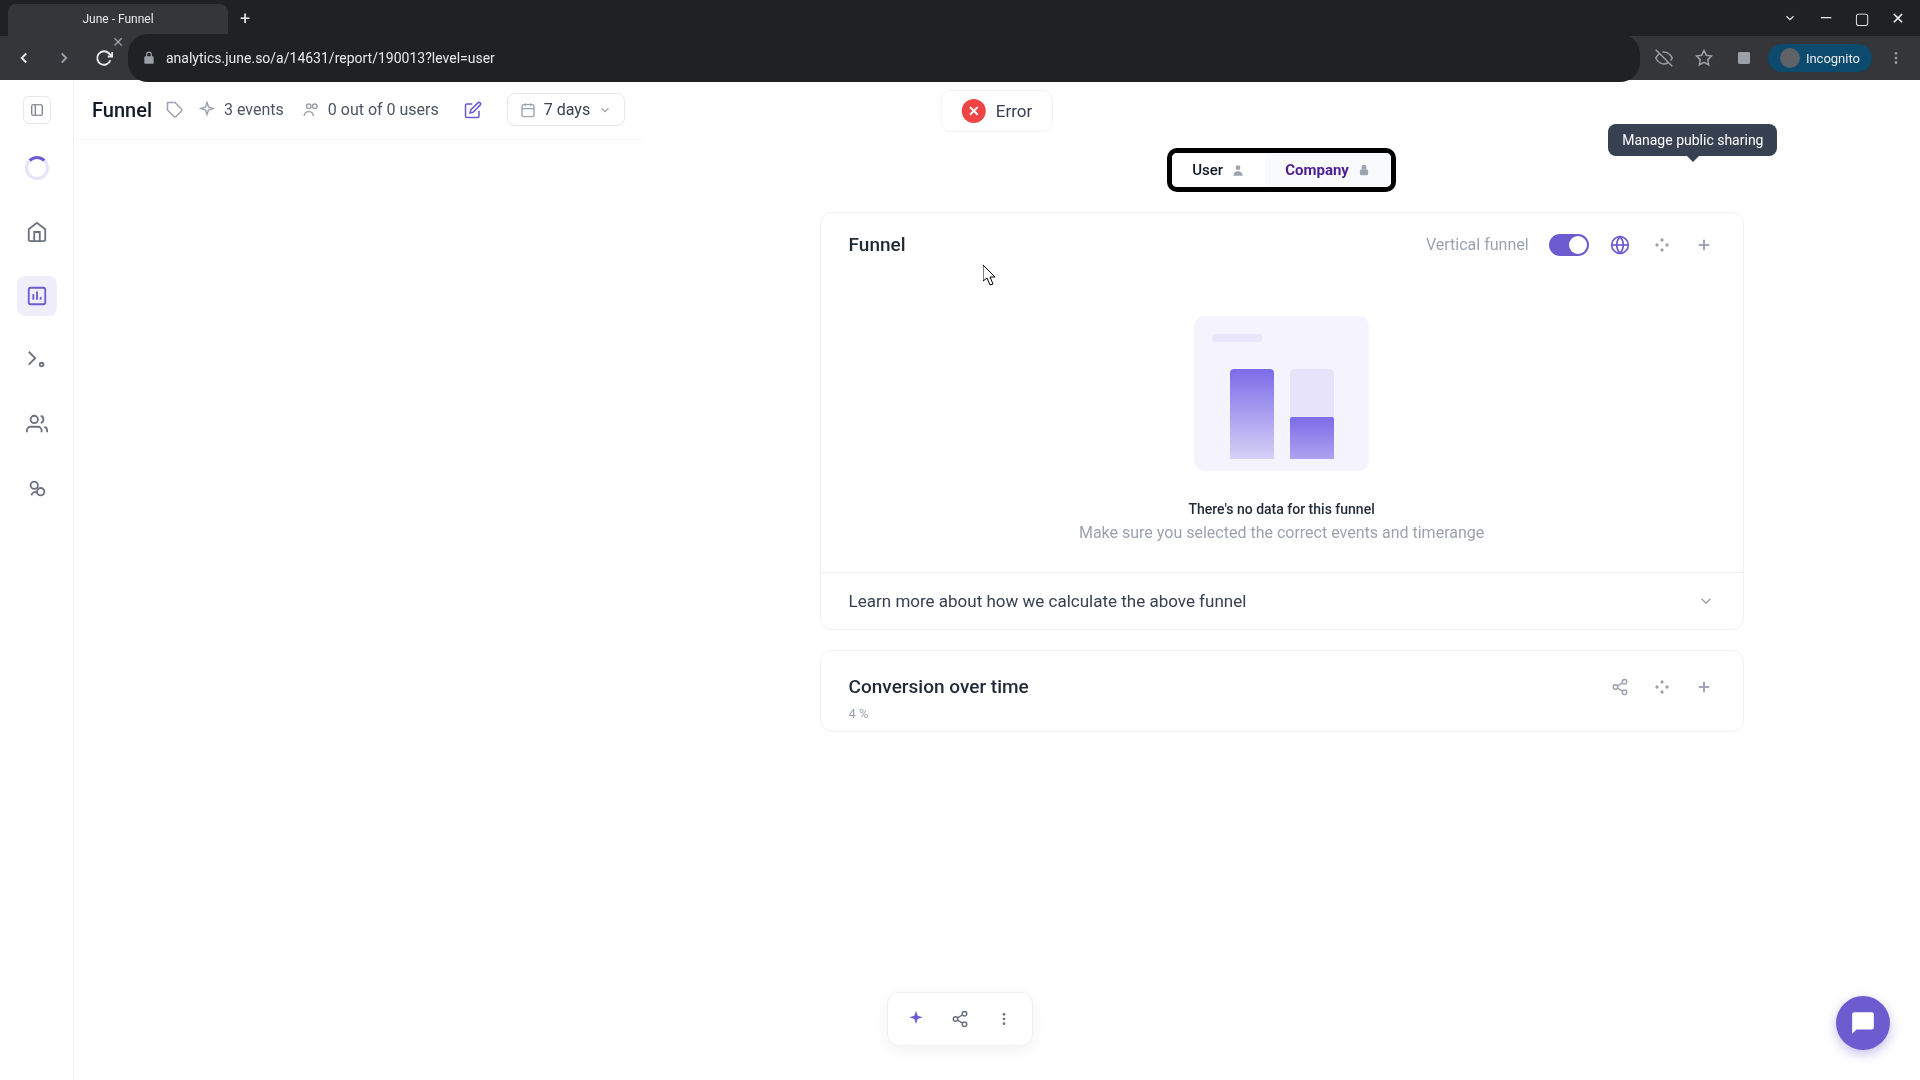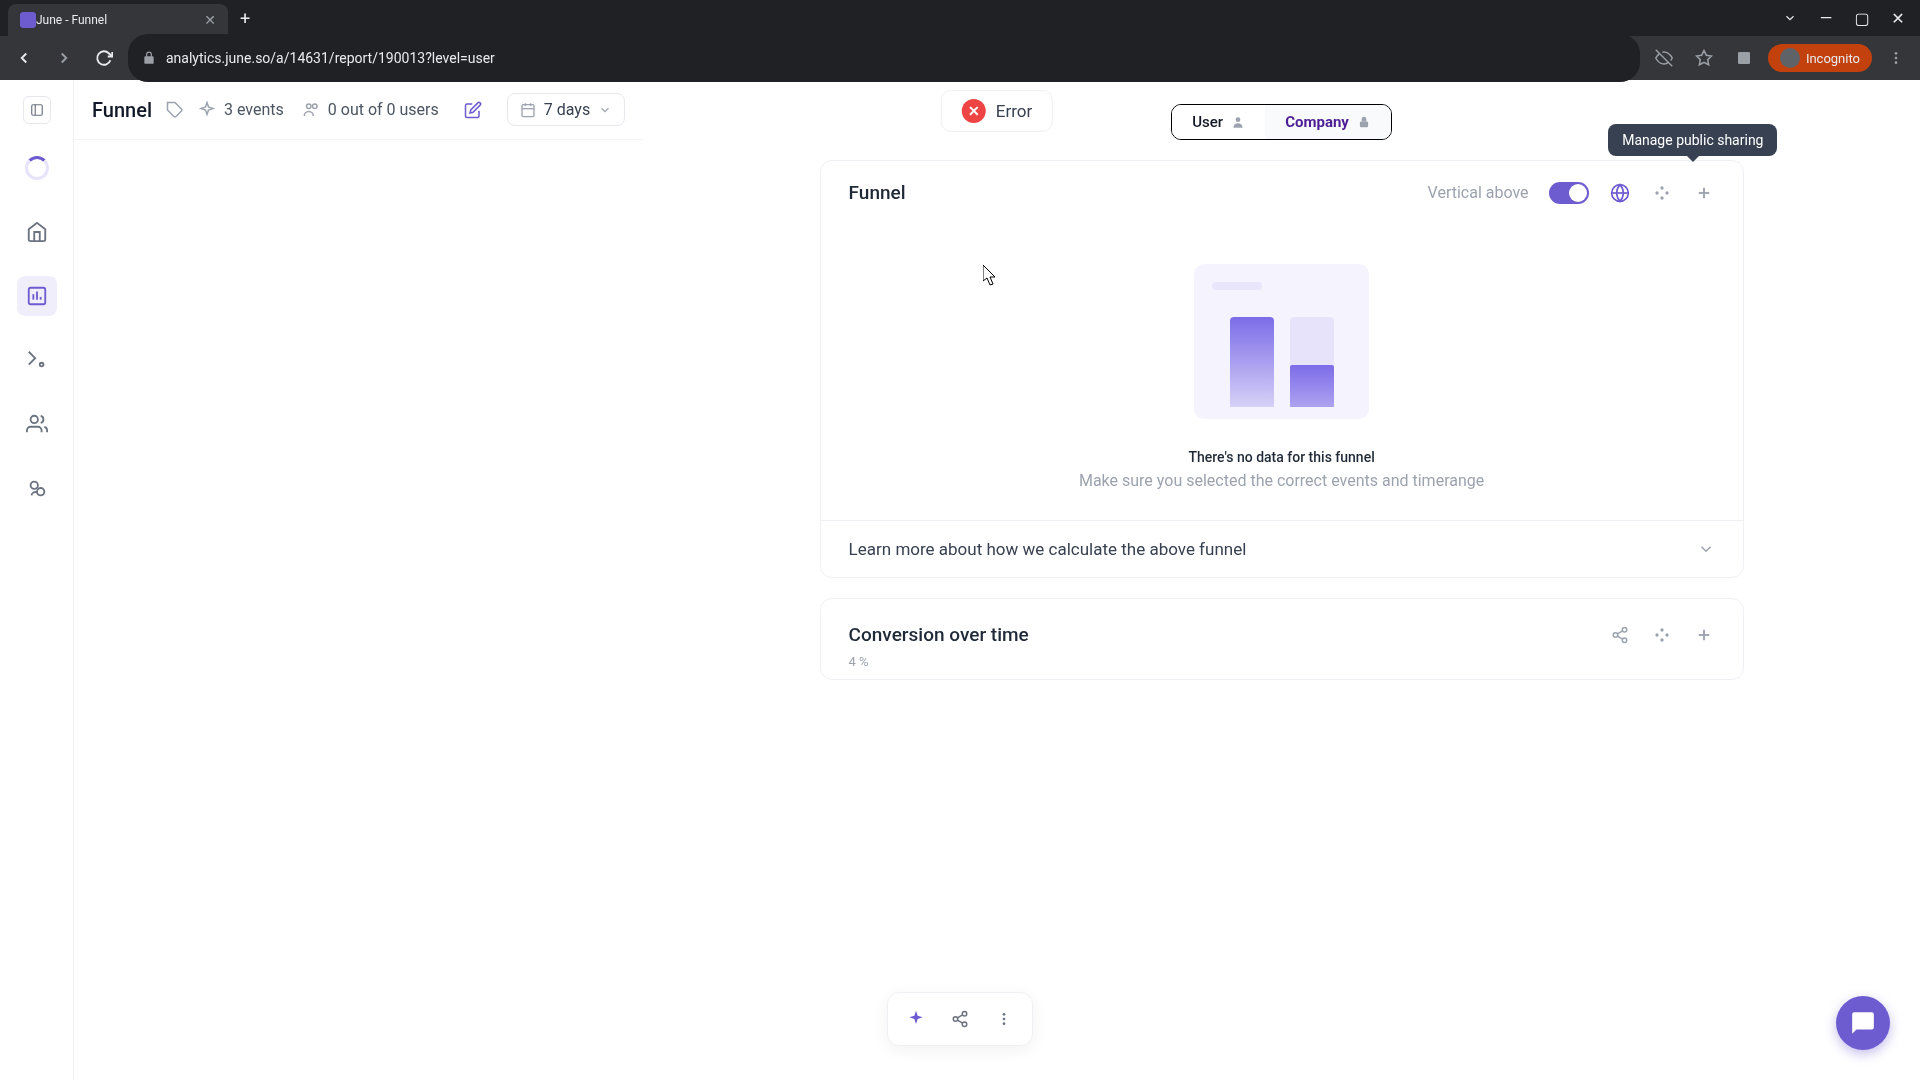--- a/index.html
+++ b/index.html
@@ -1,35 +1,35 @@
 <!DOCTYPE html>
 <html><head>
 <meta charset="utf-8">
 <style>
 * { margin: 0; padding: 0; box-sizing: border-box; }
 body { font-family: -apple-system, BlinkMacSystemFont, "Segoe UI", Roboto, sans-serif; background: #fff; overflow: hidden; }
 
 
 .browser-chrome { background: #202124; color: #e8eaed; }
 .tab-bar { display: flex; align-items: center; height: 36px; padding: 0 8px; }
-.tab { display: flex; align-items: center; background: #35363a; border-radius: 8px 8px 0 0; padding: 0 12px; height: 32px; margin-top: 4px; gap: 0; min-width: 220px; }
+.tab { display: flex; align-items: center; background: #35363a; border-radius: 8px 8px 0 0; padding: 0 12px; height: 32px; margin-top: 4px; gap: 8px; min-width: 220px; flex-direction: column; }
 .tab-favicon { width: 16px; height: 16px; background: #6d5bd0; border-radius: 3px; }
 .tab-title { font-size: 12px; color: #e8eaed; flex: 1; }
 .tab-close { color: #9aa0a6; font-size: 14px; cursor: pointer; }
 .new-tab { color: #e8eaed; font-size: 18px; margin-left: 12px; cursor: pointer; }
 .window-controls { margin-left: auto; display: flex; gap: 8px; }
 .wc { width: 28px; height: 28px; display: flex; align-items: center; justify-content: center; color: #e8eaed; cursor: pointer; }
 
 .addr-bar { display: flex; align-items: center; height: 44px; padding: 0 8px; gap: 8px; background: #35363a; }
 .nav-btn { width: 32px; height: 32px; display: flex; align-items: center; justify-content: center; color: #9aa0a6; border-radius: 50%; cursor: pointer; }
 .nav-btn.active { color: #e8eaed; }
 .url-field { flex: 1; background: #202124; border-radius: 20px; height: 48px; display: flex; align-items: center; padding: 0 14px; gap: 10px; color: #e8eaed; font-size: 14px; }
 .lock-icon { color: #9aa0a6; }
 .addr-right { display: flex; align-items: center; gap: 8px; }
-.incognito-badge { display: flex; align-items: center; gap: 6px; background: #c2410c; border-radius: 16px; padding: 4px 12px; font-size: 13px; }
+.incognito-badge { display: flex; align-items: center; gap: 6px; background: #0c4a6e; border-radius: 16px; padding: 4px 12px; font-size: 13px; }
 .incognito-icon { width: 20px; height: 20px; background: #5f6368; border-radius: 50%; }
 
 
 .app { display: flex; height: calc(1080px - 80px); background: #fff; }
 
 .sidebar { width: 74px; border-right: 1px solid #eef0f3; display: flex; flex-direction: column; align-items: center; padding-top: 16px; gap: 24px; }
 .sidebar-item { width: 40px; height: 40px; display: flex; align-items: center; justify-content: center; border-radius: 8px; cursor: pointer; color: #6b7280; }
 .sidebar-item.active { background: #f1eefc; color: #6d5bd0; }
 .sidebar-collapse { width: 28px; height: 28px; border: 1px solid #e5e7eb; border-radius: 6px; display: flex; align-items: center; justify-content: center; color: #6b7280; }
 .spinner { width: 24px; height: 24px; border: 3px solid #e7e3fb; border-top-color: #6d5bd0; border-radius: 50%; }
@@ -43,21 +43,21 @@
 .error-badge { width: 24px; height: 24px; background: #ef4444; border-radius: 50%; display: flex; align-items: center; justify-content: center; color: #fff; font-weight: bold; font-size: 14px; }
 .error-text { font-size: 17px; color: #374151; }
 .topbar-right { margin-left: auto; display: flex; align-items: center; gap: 18px; }
 .meta-item { display: flex; align-items: center; gap: 8px; color: #4b5563; font-size: 16px; }
 .icon-btn { width: 32px; height: 32px; display: flex; align-items: center; justify-content: center; color: #6d5bd0; cursor: pointer; border-radius: 6px; }
 .date-pill { display: flex; align-items: center; gap: 8px; border: 1px solid #e5e7eb; border-radius: 8px; padding: 6px 12px; font-size: 16px; color: #374151; cursor: pointer; }
 
 .main-scroll { flex: 1; overflow-y: auto; padding: 24px 0 40px; position: relative; }
 
 .seg-control { display: flex; justify-content: center; margin-bottom: 20px; position: relative; }
-.seg { display: flex; border: 1px solid #000000; border-radius: 10px; overflow: hidden; }
+.seg { display: flex; border: 5px solid #000000; border-radius: 10px; overflow: hidden; margin-top: 44px; }
 .seg-btn { padding: 8px 20px; display: flex; align-items: center; gap: 8px; font-size: 15px; color: #4c1d95; cursor: pointer; font-weight: bold; }
 .seg-btn.active { background: #fff; color: #111827; font-weight: 500; }
 .seg-btn.locked { background: #f9fafb; }
 
 .tooltip { position: absolute; background: #374151; color: #fff; font-size: 14px; padding: 8px 14px; border-radius: 8px; white-space: nowrap; z-index: 50; }
 .tooltip::after { content: ""; position: absolute; bottom: -6px; left: 50%; transform: translateX(-50%); border: 6px solid transparent; border-top-color: #374151; border-bottom: none; }
 
 .card { width: 924px; margin: 0 auto 20px; border: 1px solid #eef0f3; border-radius: 12px; background: #fff; }
 .card-header { display: flex; align-items: center; padding: 20px 28px; }
 .card-title { font-size: 19px; font-weight: 500; color: #1f2937; }
@@ -293,21 +293,21 @@
       </div>
 
       <div class="tooltip" style="left: 965px; top: -4px; margin-top: 48px;">
         <span>Manage public sharing</span>
       </div>
 
       <div class="card">
         <div class="card-header">
           <span class="card-title">Funnel</span>
           <div class="card-actions">
-            <span class="toggle-label">Vertical above</span>
+            <span class="toggle-label">Vertical funnel</span>
             <div class="toggle">
                 <div class="toggle-knob"></div>
               </div>
             <div class="action-icon globe">
                 <svg width="20" height="20" viewBox="0 0 24 24" fill="none" stroke="currentColor" stroke-width="2">
                   <circle cx="12" cy="12" r="10"></circle>
                   <line x1="2" y1="12" x2="22" y2="12"></line>
                   <path d="M12 2a15.3 15.3 0 0 1 4 10 15.3 15.3 0 0 1-4 10 15.3 15.3 0 0 1-4-10 15.3 15.3 0 0 1 4-10z"></path>
                 </svg>
               </div>

